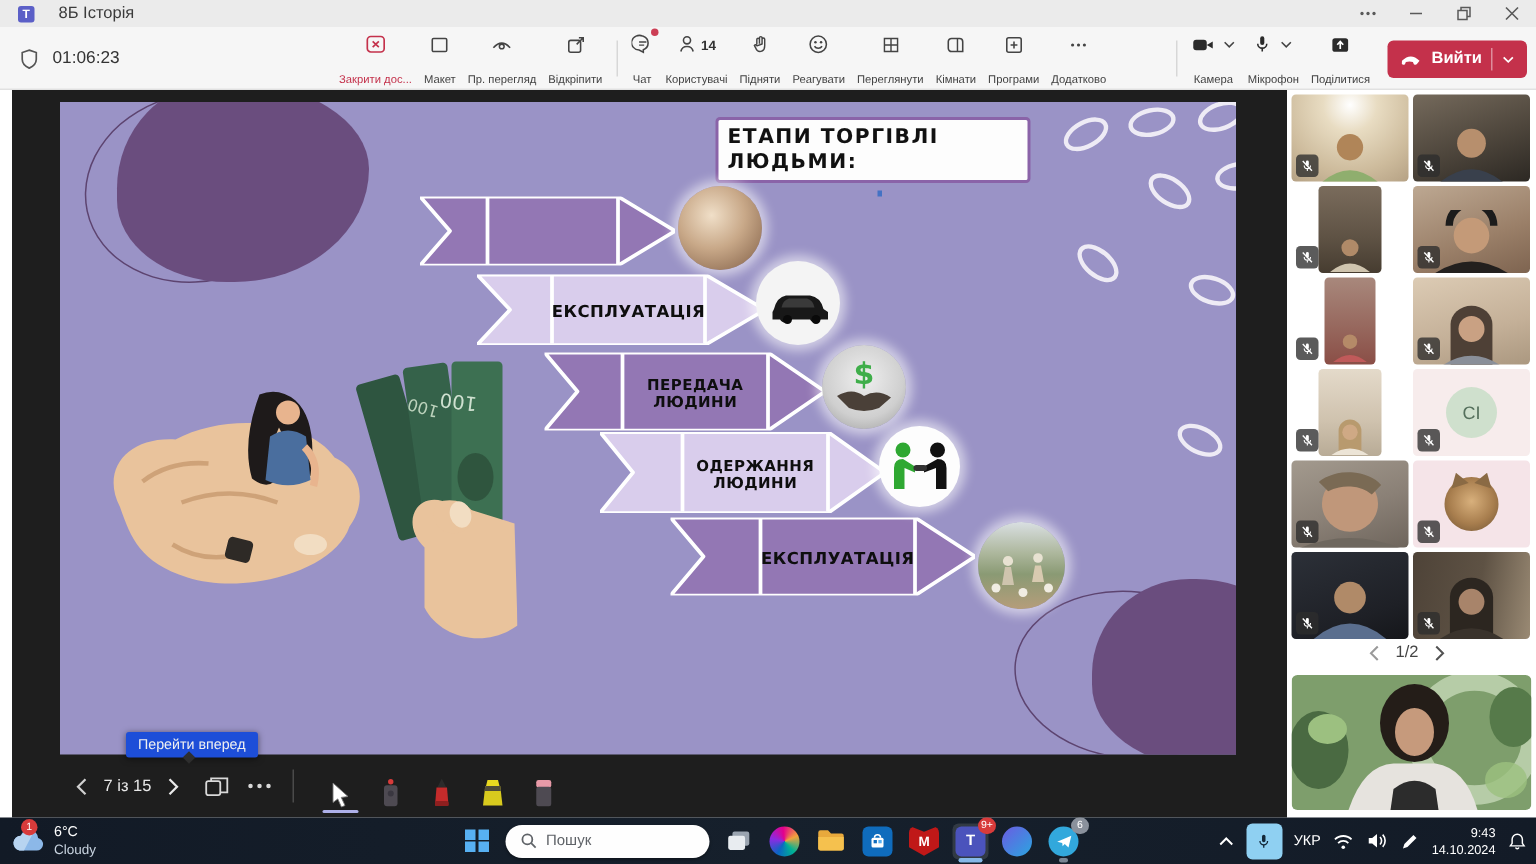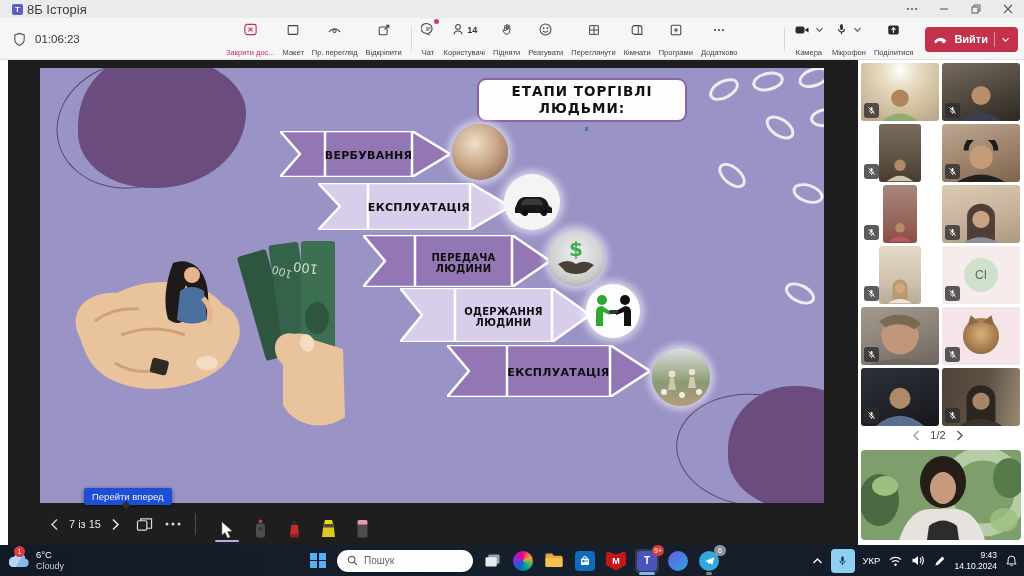--- a/index.html
+++ b/index.html
@@ -3,21 +3,21 @@
 <meta charset="utf-8">
 <style>
   *{margin:0;padding:0;box-sizing:border-box;}
   html,body{width:1024px;height:576px;overflow:hidden;}
   body{font-family:"Liberation Sans",sans-serif;background:#fff;}
   #screen{position:relative;width:1024px;height:576px;background:#fff;overflow:hidden;}
 
   
   .titlebar{position:absolute;left:0;top:0;width:1024px;height:18px;background:#ebebeb;display:flex;align-items:center;z-index:30;}
   .teams-logo{width:11px;height:11px;margin-left:12px;border-radius:2px;background:#5b5fc7;color:#fff;font-size:8px;font-weight:bold;display:flex;align-items:center;justify-content:center;}
-  .win-title{font-size:13px;color:#3b3b3b;margin-left:4px;}
+  .win-title{font-size:11px;color:#3b3b3b;margin-left:16px;}
   .win-controls{margin-left:auto;display:flex;align-items:center;height:100%;}
   .wc{width:32px;height:100%;display:flex;align-items:center;justify-content:center;color:#5a5a5a;}
   .wc svg{display:block;}
 
   
   .toolbar{position:absolute;left:0;top:18px;width:1024px;height:42px;background:#f6f6f6;border-bottom:1px solid #e1e1e1;z-index:29;}
   .timer-wrap{position:absolute;left:12px;top:0;height:42px;display:flex;align-items:center;gap:8px;}
   .timer-text{font-size:11.5px;color:#333;}
   .tb-row{position:absolute;left:222px;right:6px;top:0;height:42px;display:flex;align-items:center;}
   .tb-item{display:flex;flex-direction:column;align-items:center;justify-content:center;padding:0 4px;height:40px;cursor:pointer;}
@@ -36,21 +36,21 @@
   .stage{position:absolute;left:8px;top:60px;width:850px;height:485px;background:#1e1e1e;overflow:hidden;}
 
   
   .slide{position:absolute;left:32px;top:8px;width:784px;height:435px;background:#9a93c6;overflow:hidden;font-family:"DejaVu Sans",sans-serif;}
   .blob{position:absolute;background:#6a4d7e;}
   .blob-tl{left:38px;top:-14px;width:168px;height:134px;border-radius:42% 58% 55% 45% / 55% 45% 58% 42%;}
   .ring-tl{position:absolute;left:16px;top:-6px;width:152px;height:126px;border:1.5px solid #5d4470;border-radius:50%;transform:rotate(-12deg);background:transparent;}
   .blob-br{left:688px;top:318px;width:140px;height:125px;border-radius:48% 52% 45% 55% / 52% 48% 55% 45%;}
   .ring-br{position:absolute;left:636px;top:326px;width:156px;height:112px;border:1.5px solid #5d4470;border-radius:50%;transform:rotate(6deg);}
   .doodle{position:absolute;border:3px solid #eeebf5;border-radius:50%;width:32px;height:19px;}
-  .title-box{position:absolute;left:437px;top:10px;width:210px;min-height:44px;background:#fdfdfd;border:2px solid #8a63a8;border-radius:9px;display:flex;align-items:center;justify-content:center;text-align:center;font-weight:bold;font-size:13.5px;color:#111;letter-spacing:1px;line-height:1.25;padding:3px 6px;}
+  .title-box{position:absolute;left:437px;top:10px;width:210px;min-height:44px;background:#fdfdfd;border:2px solid #8a63a8;border-radius:3px;display:flex;align-items:center;justify-content:center;text-align:left;font-weight:bold;font-size:13.5px;color:#111;letter-spacing:1px;line-height:1.25;padding:3px 6px;}
   .cursor-dot{position:absolute;left:545px;top:59px;width:3px;height:4px;background:#4472c4;}
   .stagearrow{position:absolute;}
   .stagearrow svg polygon{stroke:#fff;stroke-width:2.5;stroke-linejoin:round;}
   .stagearrow.dark svg polygon{fill:#9377b4;}
   .stagearrow.light svg polygon{fill:#d9cdec;}
   .stagearrow svg line{stroke:#fff;stroke-width:2.5;}
   .arrlabel{position:absolute;top:0;bottom:0;display:flex;align-items:center;justify-content:center;font-weight:bold;color:#0e0e0e;text-align:center;line-height:1.15;letter-spacing:.3px;}
   .pcircle{position:absolute;border-radius:50%;box-shadow:0 0 7px 4px rgba(255,255,255,.55);overflow:hidden;}
 
   
@@ -346,21 +346,20 @@
 
       <div class="title-box">ЕТАПИ ТОРГІВЛІ ЛЮДЬМИ:</div>
       <div class="cursor-dot"></div>
 
       <div class="stagearrow dark" style="left:240px;top:63px">
         <svg width="170" height="46" viewBox="0 0 170 46">
             <polygon points="0,0 132,0 170,23 132,46 0,46 20,23"></polygon>
             <line x1="45" y1="1" x2="45" y2="45"></line>
             <line x1="132" y1="1" x2="132" y2="45"></line>
           </svg>
-        <span class="arrlabel" style="left:45px;width:87px;font-size:11px">ВЕРБУВАННЯ</span>
       </div>
       <div class="stagearrow light" style="left:278px;top:115px">
         <svg width="192" height="47" viewBox="0 0 192 47">
             <polygon points="0,0 152,0 192,23.5 152,47 0,47 22,23.5"></polygon>
             <line x1="50" y1="1" x2="50" y2="46"></line>
             <line x1="152" y1="1" x2="152" y2="46"></line>
           </svg>
         <span class="arrlabel" style="left:50px;width:102px;font-size:11px">ЕКСПЛУАТАЦІЯ</span>
       </div>
       <div class="stagearrow dark" style="left:323px;top:167px">

